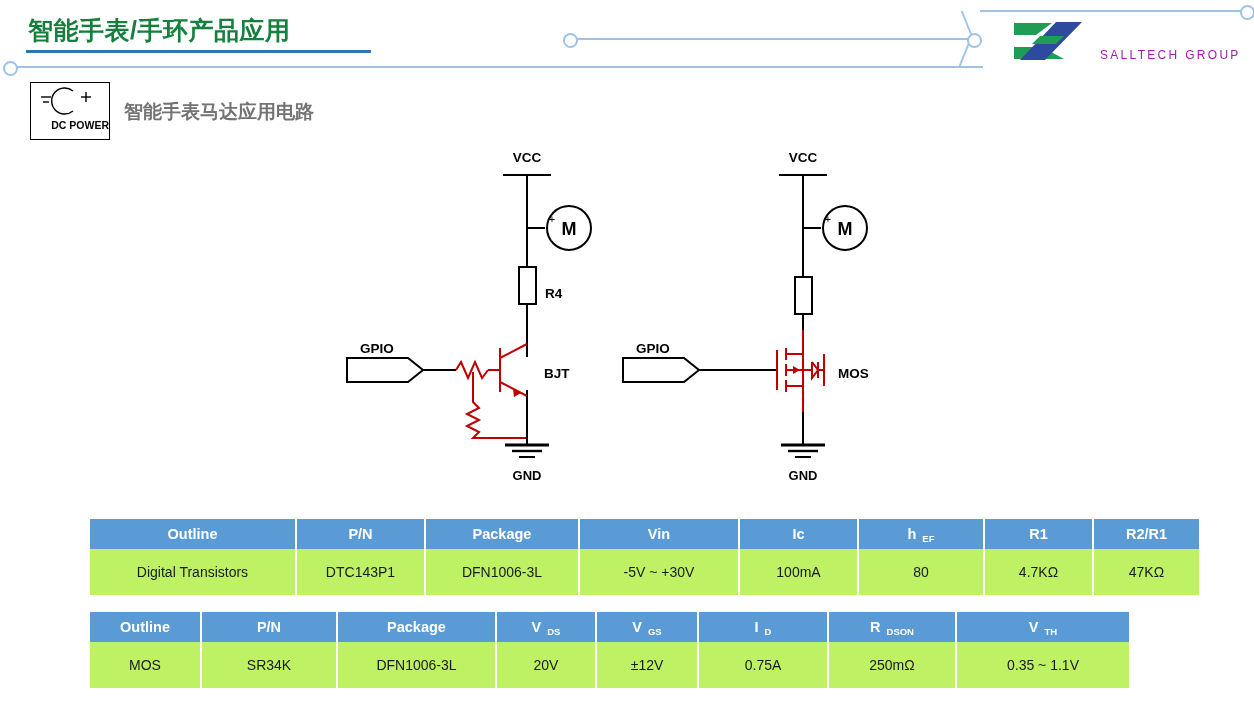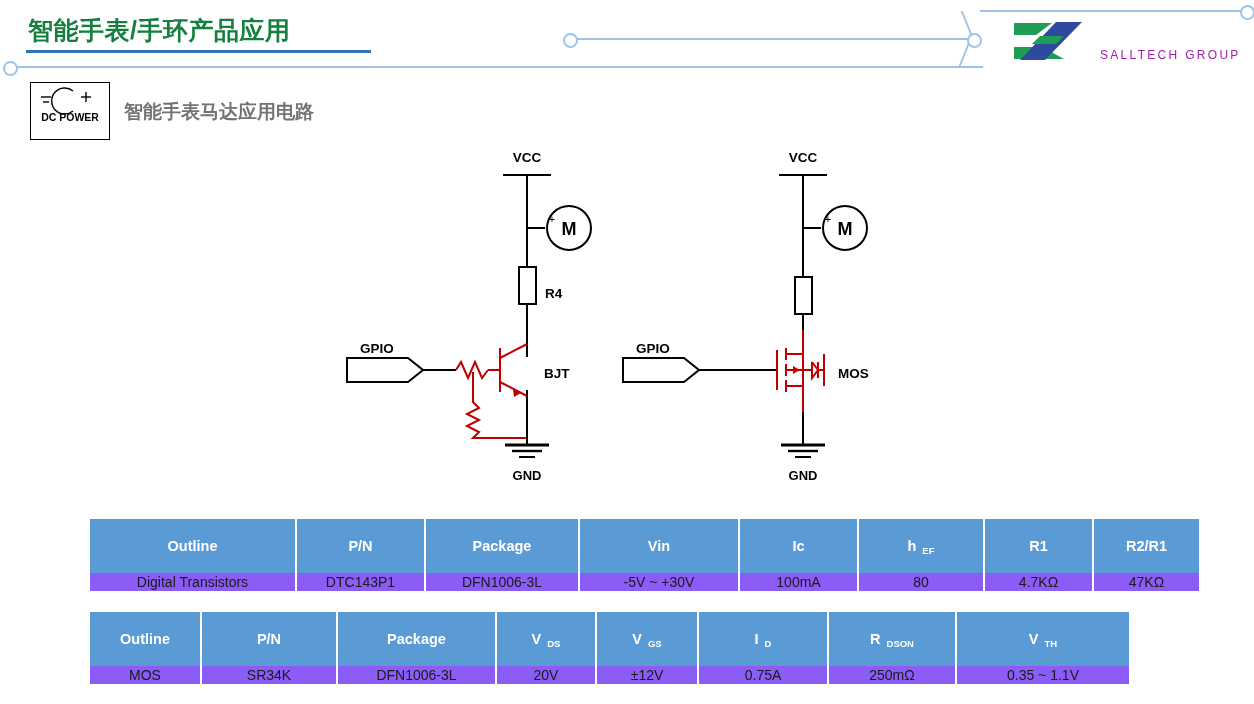--- a/index.html
+++ b/index.html
@@ -137,23 +137,23 @@
     position: absolute;
     left: 30px;
     top: 82px;
     width: 78px;
     height: 56px;
     border: 1.5px solid #000;
     background: #fff;
   }
   .dc-icon-label {
     position: absolute;
-    left: 0; bottom: 16px;
+    left: 0; bottom: 8px;
     width: 78px;
-    text-align: center;
+    text-align: right;
     font-size: 10.5px;
     font-weight: bold;
     color: #000;
   }
   .subtitle {
     position: absolute;
     left: 124px;
     top: 99px;
     font-size: 19px;
     font-weight: bold;
@@ -181,27 +181,27 @@
     table-layout: fixed;
   }
   th {
     background: #5B9BD5;
     color: #ffffff;
     font-weight: bold;
     font-size: 14.5px;
     height: 30px;
     text-align: center;
     border: none;
-    padding: 12px 2px;
+    padding: 0 2px;
   }
   td {
-    background: #8b5cf6;
+    background: #bef264;
     color: #1a1a1a;
     font-size: 14px;
-    height: 18px;
+    height: 46px;
     text-align: center;
     border: none;
     padding: 0 2px;
   }
   .t1 { top: 519px; }
   .t2 { top: 612px; }
   sub { font-size: 9.5px; vertical-align: baseline; position: relative; top: 3px; margin-left: 6px; }
 </style>
 </head>
 <body>

